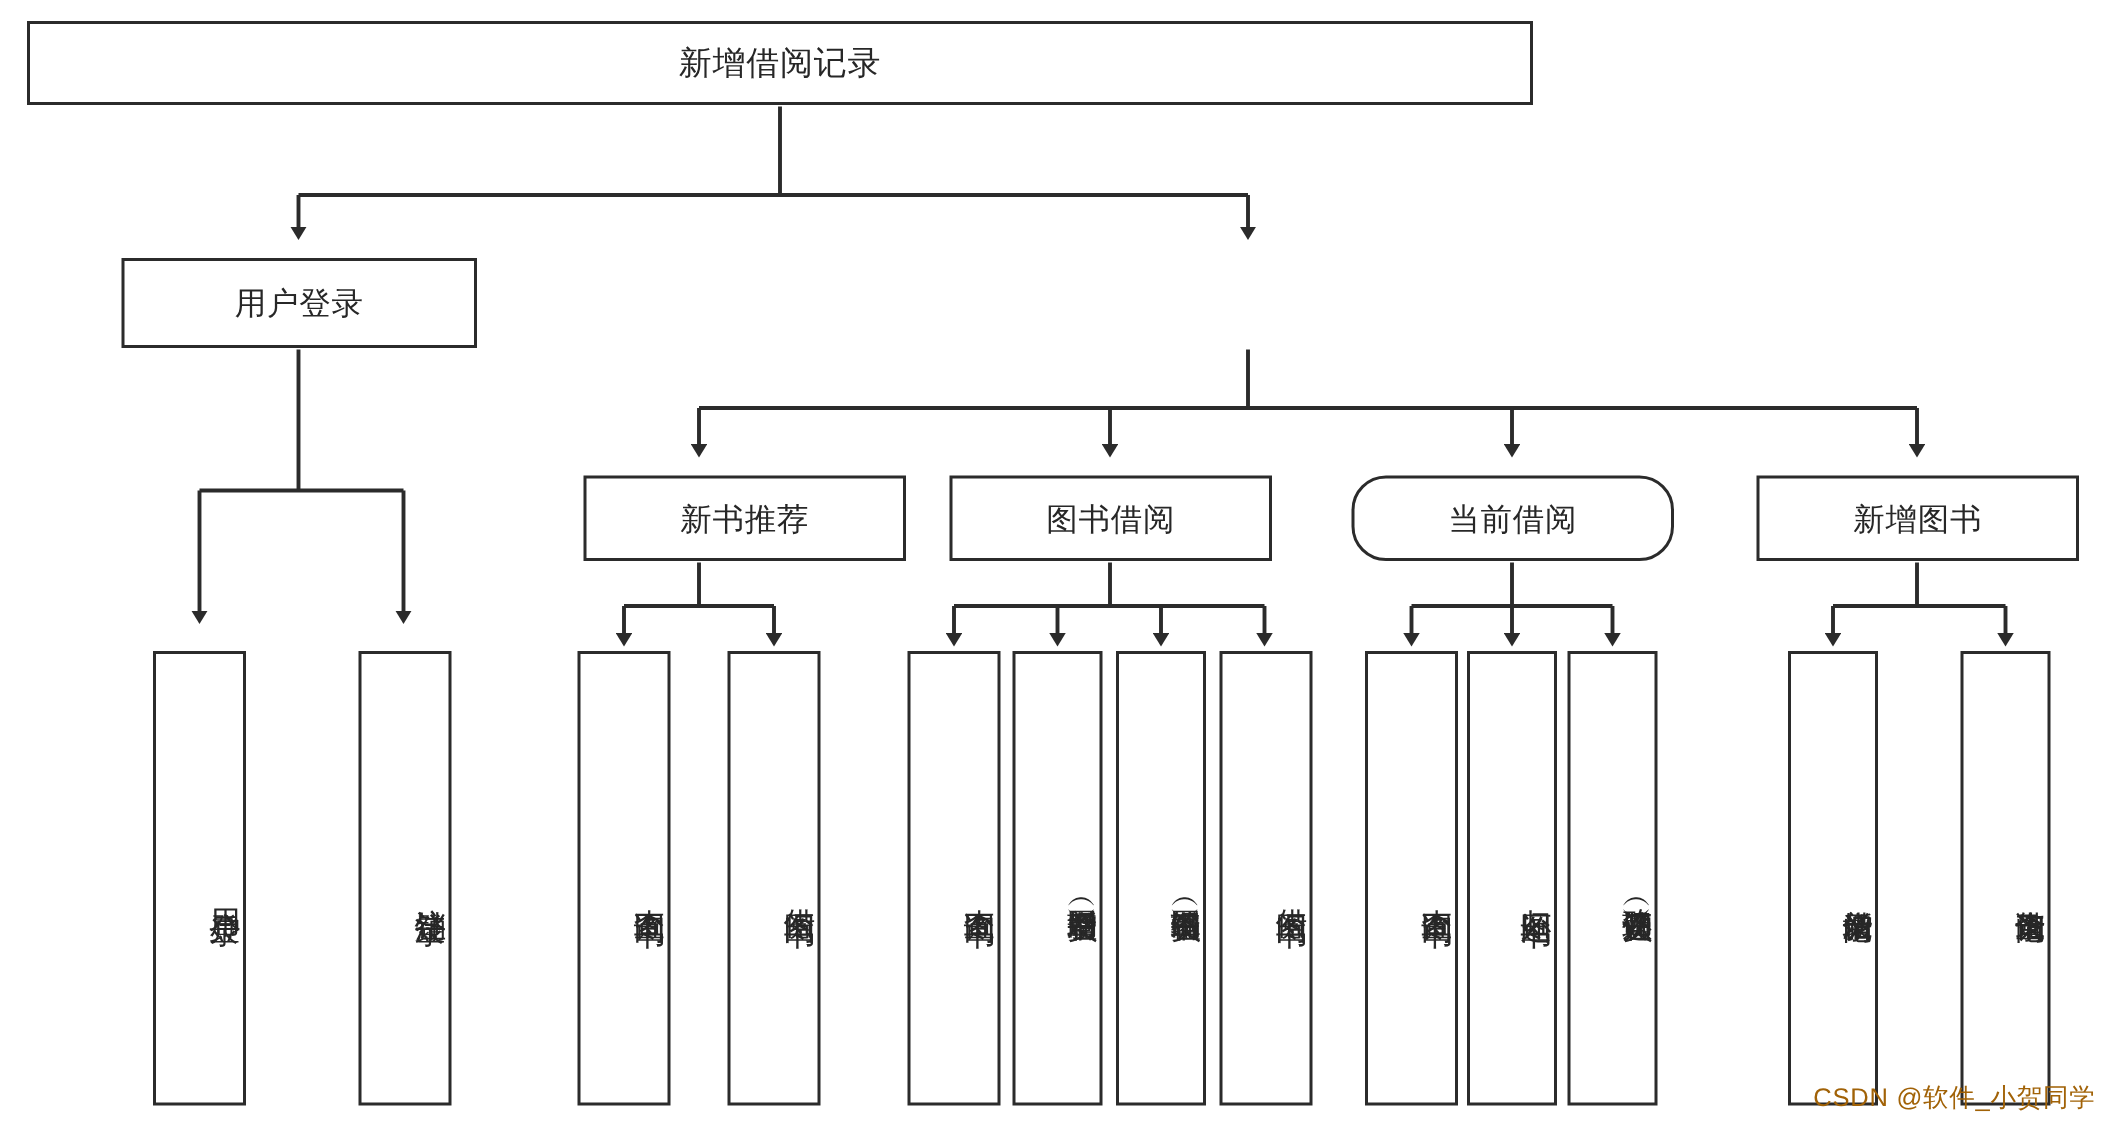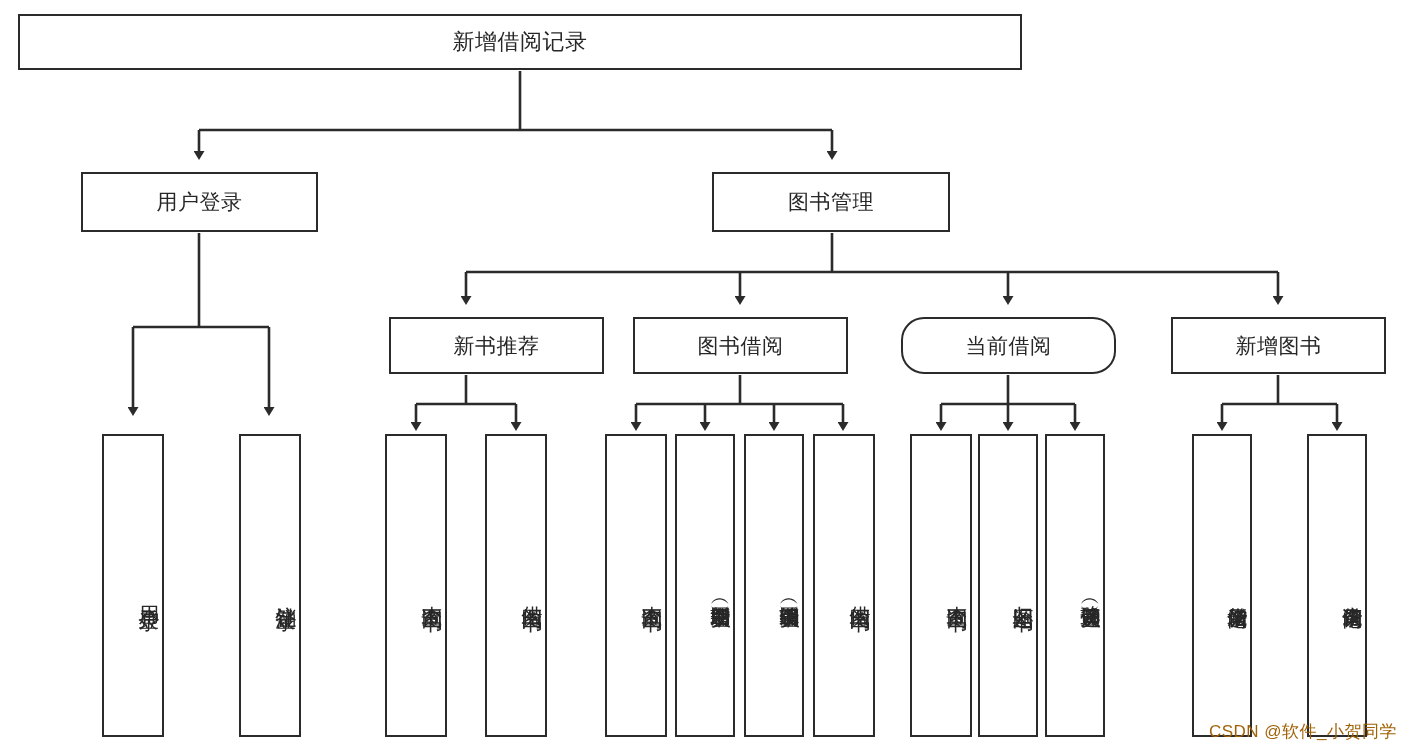--- a/index.html
+++ b/index.html
@@ -121,21 +121,20 @@
       <path d="M1222,404 L1337,404"></path>
       <path d="M1222,404 L1222,423" marker-end="url(#arrow)"></path>
       <path d="M1337,404 L1337,423" marker-end="url(#arrow)"></path>
     </g>
   </svg>
 
   <div class="node horiz root" style="left:18px; top:14px; width:1004px; height:56px;">新增借阅记录</div>
 
   <div class="node horiz" style="left:81px; top:172px; width:237px; height:60px;">用户登录</div>
 
-  <div class="node horiz" style="left:712px; top:172px; width:238px; height:60px;">图书管理</div>
 
   <div class="node horiz" style="left:361px; top:317px; width:215px; height:57px;margin-left:28px;">新书推荐</div>
 
   <div class="node horiz" style="left:633px; top:317px; width:215px; height:57px;">图书借阅</div>
 
   <div class="node horiz" style="left:901px; top:317px; width:215px; height:57px;border-radius:23px;">当前借阅</div>
 
   <div class="node horiz" style="left:1171px; top:317px; width:215px; height:57px;">新增图书</div>
 
   <div class="node vert" style="left:102px; top:434px; width:62px; height:303px;">用户登录</div>

